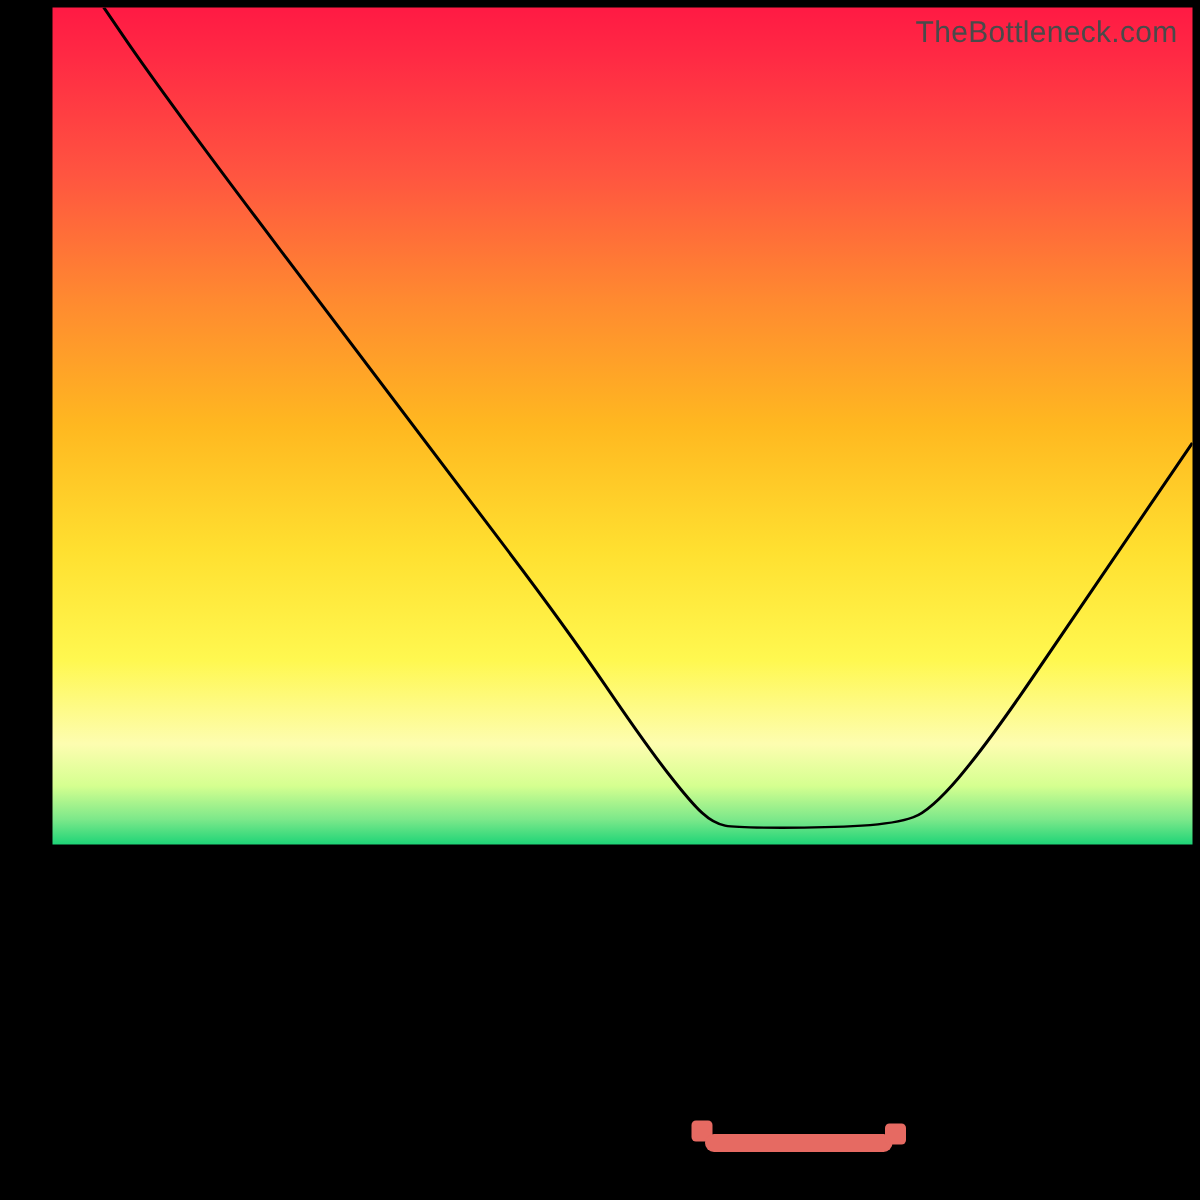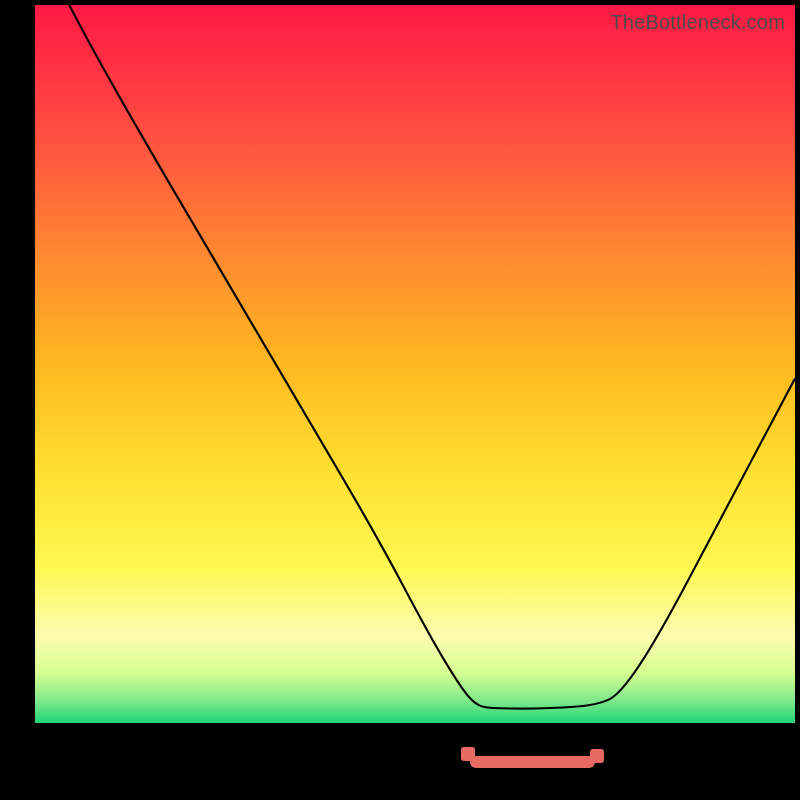--- a/index.html
+++ b/index.html
@@ -4,21 +4,21 @@
 <style>
   * { margin: 0; padding: 0; box-sizing: border-box; }
   html, body { width: 800px; height: 800px; overflow: hidden; }
   body { background: #000; font-family: Arial, sans-serif; }
 
   .frame {
     position: absolute;
     left: 35px;
     top: 5px;
     width: 760px;
-    height: 718px;
+    height: 558px;
     background: linear-gradient(to bottom,
       #ff1a44 0%,
       #ff2a44 6%,
       #ff5540 20%,
       #ff8a30 35%,
       #ffb820 50%,
       #ffe030 65%,
       #fff850 78%,
       #fdfdb0 88%,
       #d5ff90 93%,

